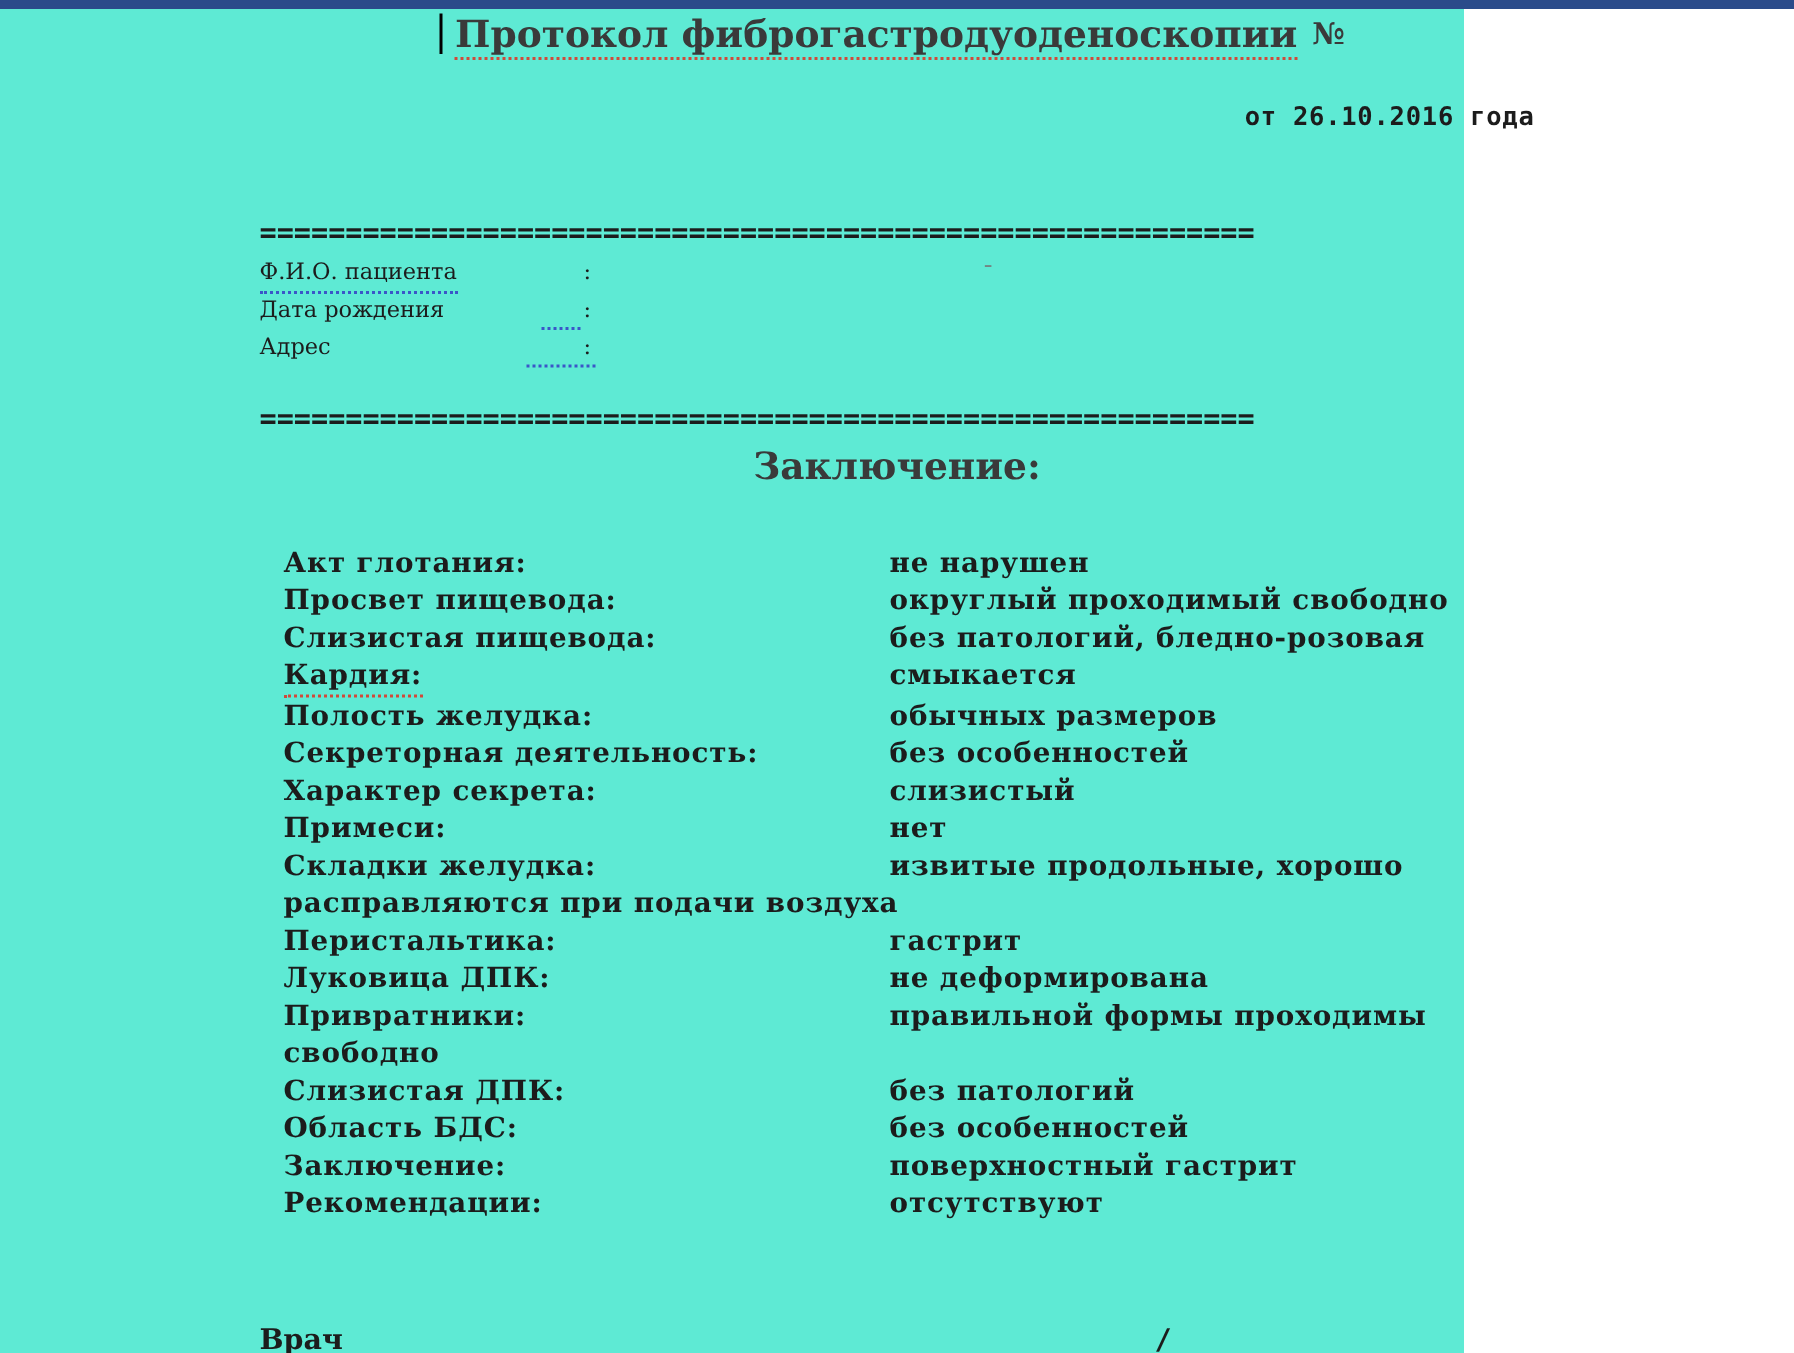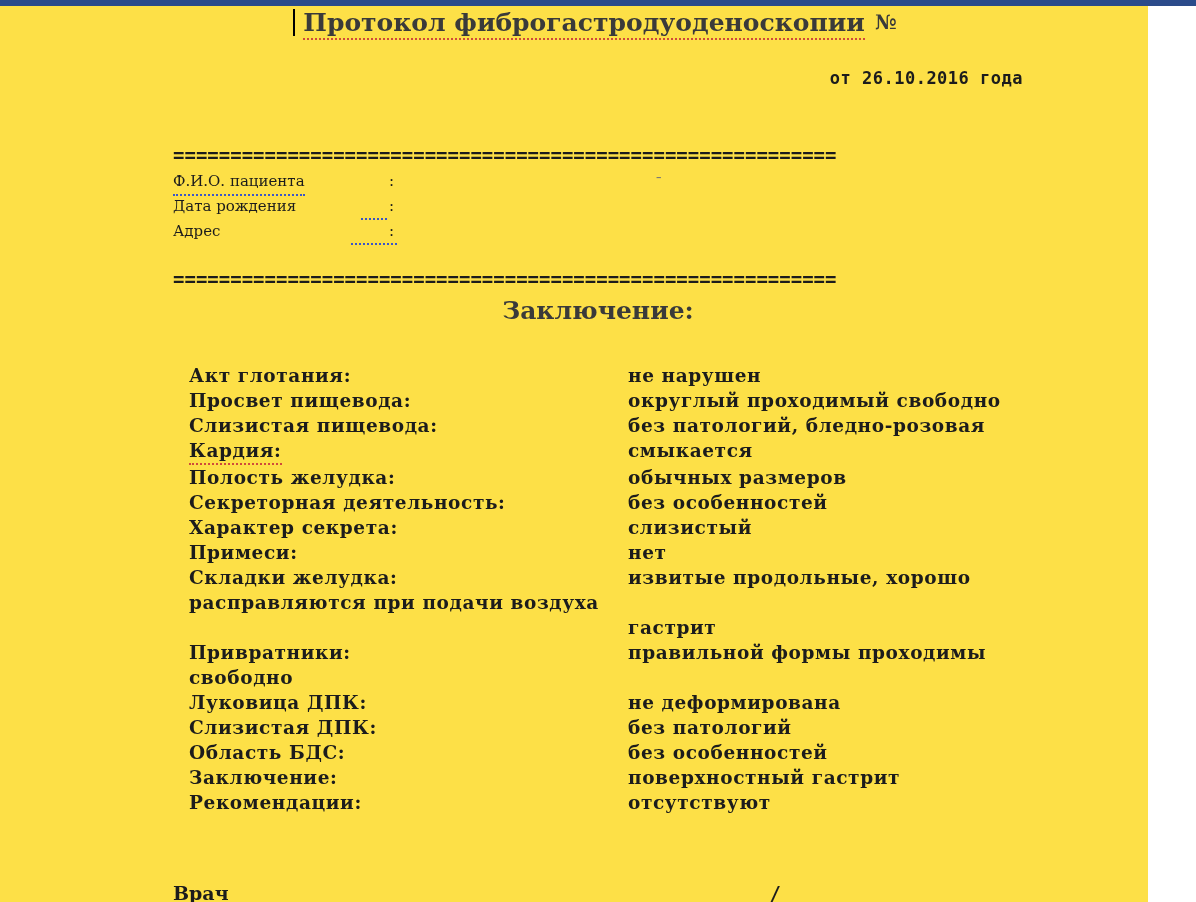--- a/index.html
+++ b/index.html
@@ -18,23 +18,23 @@
   .topbar {
     position: absolute;
     top: 0; left: 0;
     width: 1196px;
     height: 6px;
     background: #2b4b8a;
   }
   .page {
     position: absolute;
     top: 6px; left: 0;
-    width: 1148px;
+    width: 976px;
     height: 896px;
-    background: #fde047;
+    background: #5eead4;
   }
 
   
   .title-row {
     position: absolute;
     top: 2px;
     left: 0;
     width: 1196px;
     text-align: center;
   }
@@ -161,21 +161,21 @@
   .tlabel {
     display: inline-block;
     letter-spacing: 0.6px;
   }
   .tlabel.spell {
     border-bottom: 2px dotted #d04a3a;
     padding-bottom: 0px;
   }
   .tvalue {
     position: absolute;
-    left: 439px;
+    left: 404px;
     top: 0;
     letter-spacing: 0.6px;
     white-space: nowrap;
   }
   .twrap {
     display: block;
     letter-spacing: 0.6px;
   }
 
   .doctor {
@@ -277,35 +277,36 @@
       <span class="tvalue">нет</span>
     </div>
 
     <div class="trow">
       <span class="tlabel">Складки желудка:</span>
       <span class="tvalue">извитые продольные, хорошо</span>
       <span class="twrap">расправляются при подачи воздуха</span>
     </div>
 
     <div class="trow">
+      <span class="tlabel">Перистальтика:</span>
       <span class="tvalue">гастрит</span>
+    </div>
+
+    <div class="trow">
+      <span class="tlabel">Луковица ДПК:</span>
+      <span class="tvalue">не деформирована</span>
     </div>
 
     <div class="trow">
       <span class="tlabel">Привратники:</span>
       <span class="tvalue">правильной формы проходимы</span>
       <span class="twrap">свободно</span>
     </div>
 
     <div class="trow">
-      <span class="tlabel">Луковица ДПК:</span>
-      <span class="tvalue">не деформирована</span>
-    </div>
-
-    <div class="trow">
       <span class="tlabel">Слизистая ДПК:</span>
       <span class="tvalue">без патологий</span>
     </div>
 
     <div class="trow">
       <span class="tlabel">Область БДС:</span>
       <span class="tvalue">без особенностей</span>
     </div>
 
     <div class="trow">

